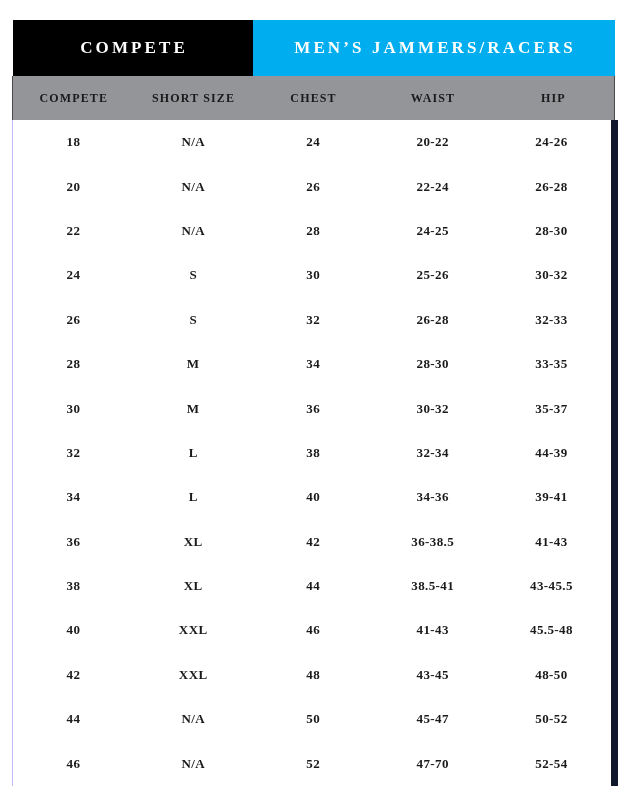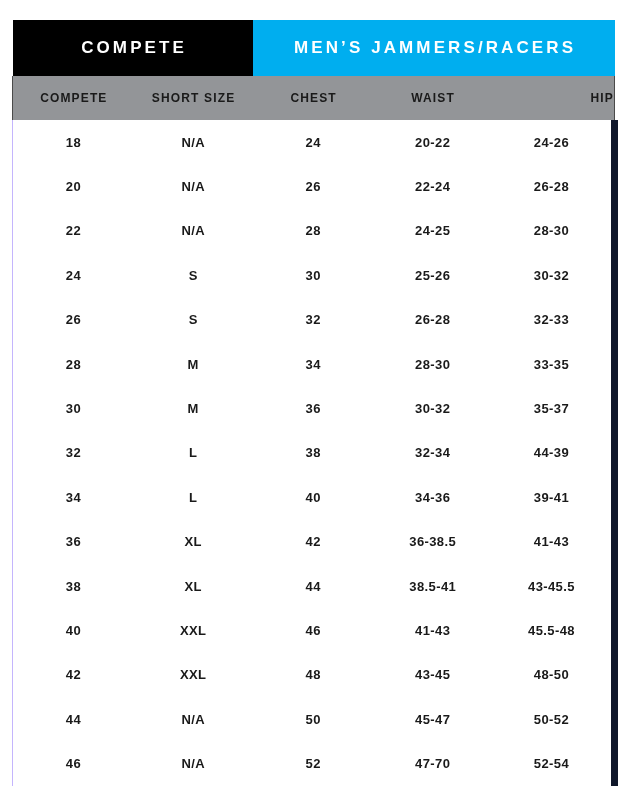--- a/index.html
+++ b/index.html
@@ -12,20 +12,21 @@
     height: 792px;
     font-family: "Liberation Sans", sans-serif;
     -webkit-font-smoothing: antialiased;
   }
   .page {
     position: relative;
     width: 626px;
     height: 608px;
     background: #ffffff;
     box-sizing: border-box;
+    font-family: Liberation Serif, serif;
   }
   .chart {
     position: absolute;
     left: 12px;
     top: 20px;
     width: 602px;
     border-collapse: collapse;
     table-layout: fixed;
   }
   .chart td, .chart th {
@@ -66,21 +67,20 @@
     border-right: 1px solid #4a4a4a;
     border-bottom: 1px solid #4a4a4a;
     border-top: 1px solid #4a4a4a;
     box-sizing: border-box;
   }
   .colhead:first-child {
     border-left: 1px solid #4a4a4a;
   }
   .colhead:last-child {
     border-right: 1px solid #4a4a4a;
-    text-align: right;
   }
   
   .cell {
     height: 44.4px;
     background: #ffffff;
     color: #1a1a1a;
     text-align: center;
     vertical-align: middle;
     font-size: 13px;
     font-weight: bold;

